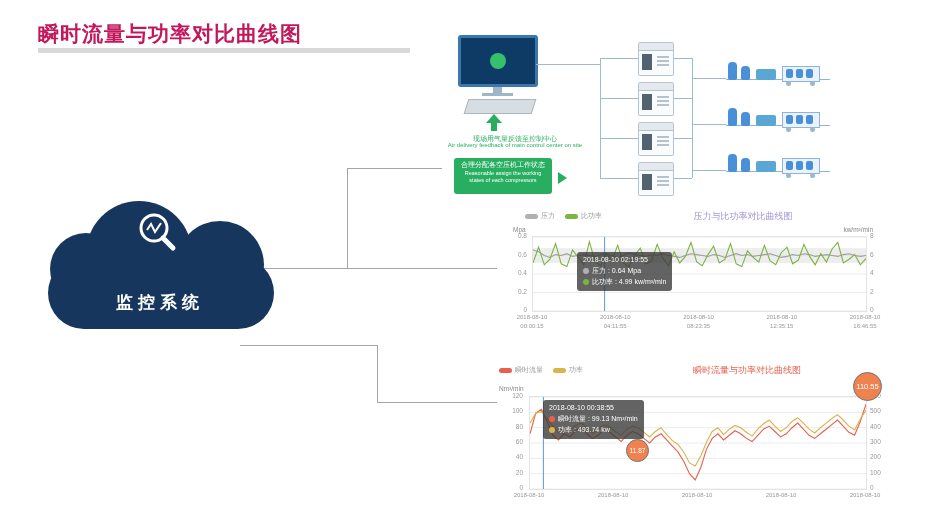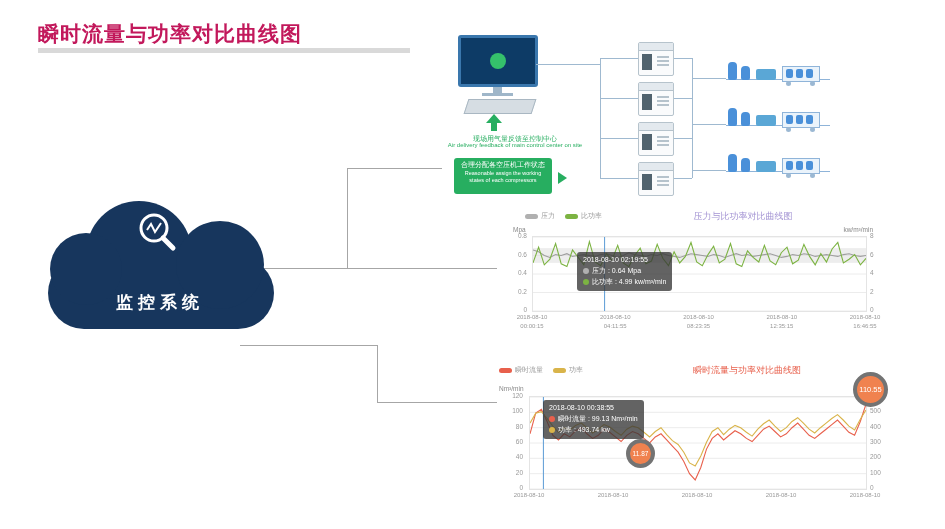--- a/index.html
+++ b/index.html
@@ -95,21 +95,21 @@
   .xaxis{position:absolute;height:18px;}
   .chart1 .xaxis{left:35px;top:107px;width:333px;}
   .chart2 .xaxis{left:32px;top:131px;width:336px;}
   .xtick{position:absolute;width:60px;text-align:center;font-size:6px;color:#999;line-height:1.45;}
   .tooltip{position:absolute;background:rgba(55,55,55,0.78);color:#fff;font-size:7px;line-height:1.55;
     padding:3px 6px;border-radius:3px;white-space:nowrap;z-index:5;}
   .chart1 .tooltip{left:80px;top:46px;}
   .chart2 .tooltip{left:46px;top:40px;}
   .tip-row{display:flex;align-items:center;gap:3px;}
   .dot{width:6px;height:6px;border-radius:50%;background:#ccc;flex:0 0 auto;}
-  .badge{position:absolute;border-radius:50%;background:#f0824f;color:#fff;border:4px solid #737373;
+  .badge{position:absolute;border-radius:50%;background:#f0824f;color:#fff;border:1px solid #737373;
     display:flex;align-items:center;justify-content:center;z-index:6;}
   .badge1{left:356px;top:12px;width:27px;height:27px;font-size:7.5px;}
   .badge2{left:129px;top:79px;width:21px;height:21px;font-size:6.5px;}
 </style>
 </head>
 <body>
 
 <div class="stage">
 
   <div class="conn" style="left:347px;top:168px;width:1px;height:100px;"></div>

